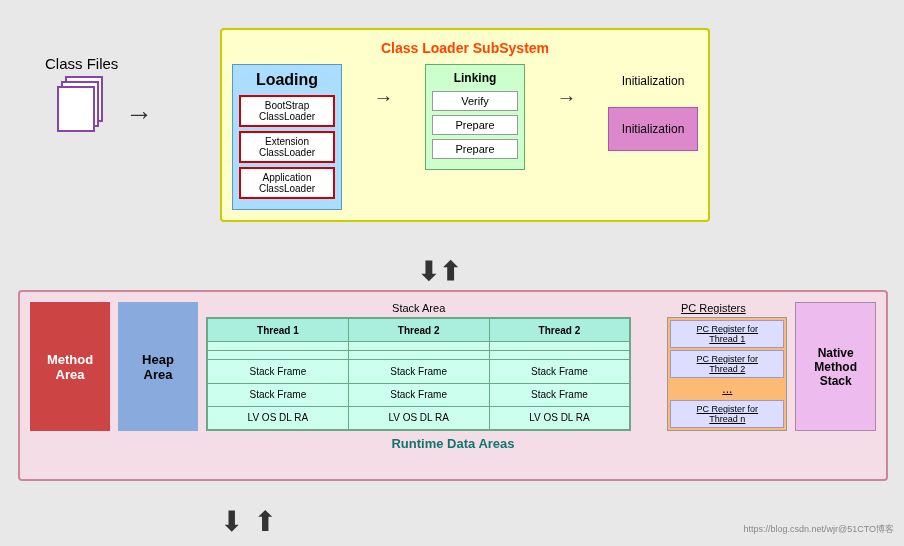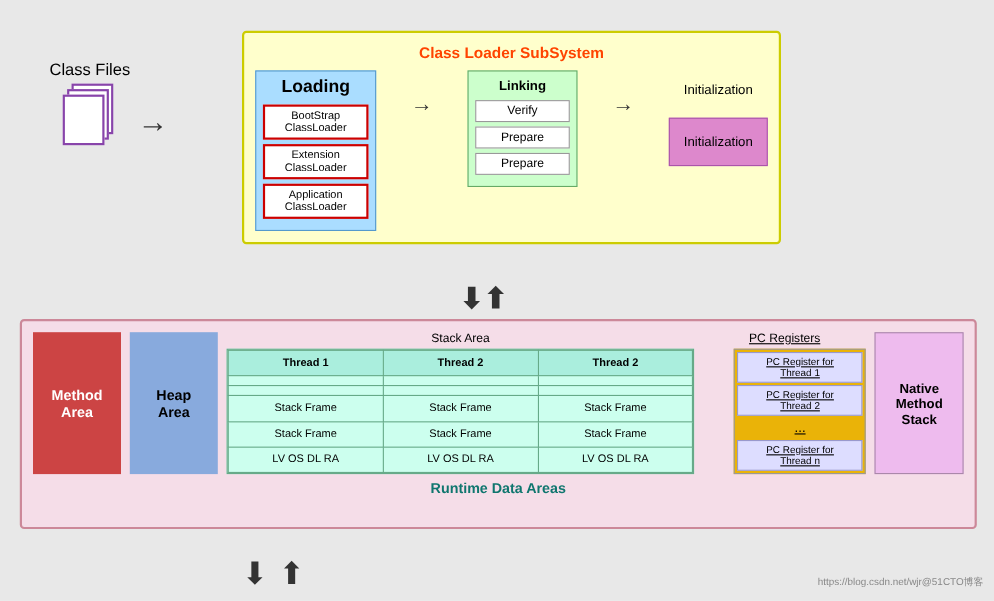--- a/index.html
+++ b/index.html
@@ -248,21 +248,21 @@
       display: flex;
       flex-direction: column;
       text-decoration: underline;
     }
     .pc-section-title {
       text-align: center;
       font-size: 11px;
       margin-bottom: 3px;
     }
     .pc-grid {
-      background: #eab308;
+      background: #fdba74;
       border: 1px solid #999;
       display: flex;
       flex-direction: column;
       gap: 2px;
       padding: 2px;
       min-width: 120px;
       margin-left: 28px;
     }
     .pc-item {
       background: #ddddff;

